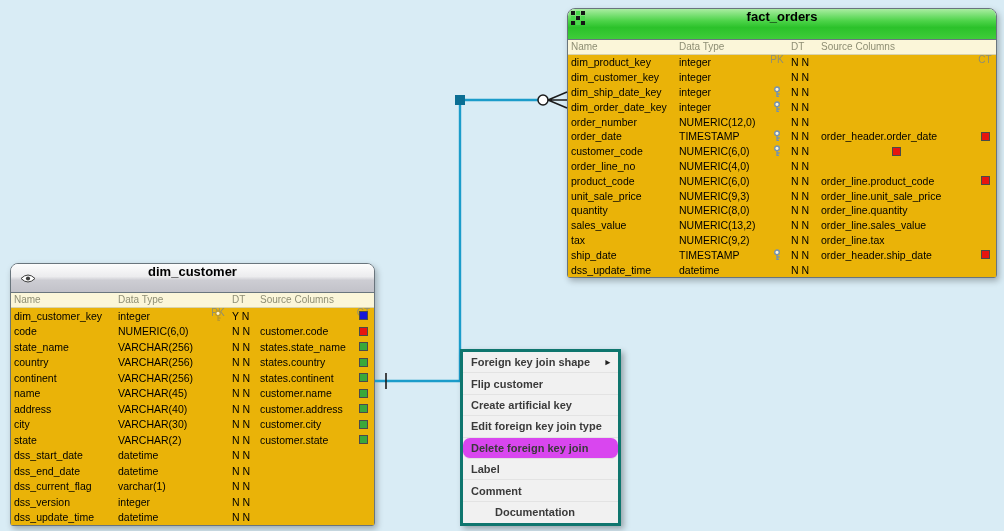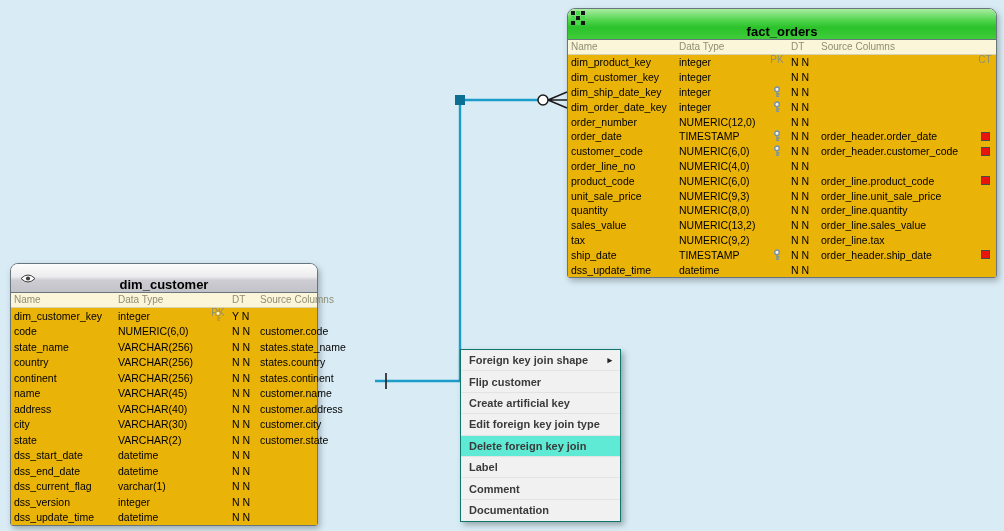--- a/index.html
+++ b/index.html
@@ -3,21 +3,21 @@
 <meta charset="utf-8">
 <style>
   *{margin:0;padding:0;box-sizing:border-box;}
   html,body{width:1004px;height:531px;}
   body{position:relative;font-family:"Liberation Sans",sans-serif;overflow:hidden;}
   .canvas{position:absolute;inset:0;}
 
   
   .dbtable{position:absolute;background:#fff;border:1px solid #69757d;
            border-radius:8px 8px 3px 3px;box-shadow:2px 3px 6px rgba(0,0,0,.28);}
-  .thead{display:flex;align-items:flex-end;justify-content:center;position:relative;
+  .thead{display:flex;align-items:flex-start;justify-content:center;position:relative;
          border-bottom:1px solid #69757d;border-radius:7px 7px 0 0;}
   .thead.green{height:31px;background:linear-gradient(180deg,#a9eda1 0%,#4cd348 40%,#2bc22a 62%,#3fcd3a 100%);}
   .thead.silver{height:29px;background:linear-gradient(180deg,#fdfdfd 0%,#ececee 45%,#cdcdd3 58%,#c2c2c9 100%);}
   .ttitle{font-size:13px;font-weight:bold;color:#000;}
   .corner-icon{position:absolute;left:3px;top:2px;line-height:0;}
   .eye-icon{position:absolute;left:9px;top:9px;line-height:0;}
 
   .colhead{height:15px;background:#fbf6d9;border-bottom:1px solid #d8d3ae;
            font-size:10px;color:#8e8e74;}
   .th{padding:1px 3px;white-space:nowrap;overflow:hidden;}
@@ -34,24 +34,24 @@
   [data-table="dim_customer"] .colhead,[data-table="dim_customer"] .trow{
       display:grid;grid-template-columns:104px 92px 22px 28px 96px 1fr;}
   [data-table="fact_orders"] .trow{height:14.8px;}
   [data-table="dim_customer"] .trow{height:15.5px;}
 
   
   svg.join{position:absolute;left:0;top:0;pointer-events:none;}
 
   
   .context-menu{position:absolute;left:460px;top:349px;width:161px;background:#f1f1f1;
-                border:1px solid #0f766e;box-shadow:3px 3px 6px rgba(0,0,0,.3);}
+                border:3px solid #0f766e;box-shadow:3px 3px 6px rgba(0,0,0,.3);}
   .menu-item{height:21.4px;display:flex;align-items:center;padding:0 8px;
              font-size:11px;font-weight:bold;color:#3a3a3a;border-bottom:1px solid #e3e3e3;}
-  .menu-item:last-child{border-bottom:none;}
+  .menu-item:last-child{border-bottom:none;margin-left:24px;}
   .menu-item .arrow{margin-left:auto;font-size:9px;color:#222;}
 </style>
 </head>
 <body style="background: rgb(217, 236, 245);">
 
 <div class="canvas">
 
   <div class="dbtable" data-table="fact_orders" style="left:567px;top:8px;width:430px;">
     <div class="thead green">
       <span class="corner-icon">
@@ -145,21 +145,20 @@
         <div class="trow">
           <div class="td col-name">customer_code</div>
           <div class="td col-type">NUMERIC(6,0)</div>
           <div class="td col-pk">
             <span class="key"><svg width="10" height="12" viewBox="0 0 10 12">
                 <circle cx="5" cy="3.3" r="2.3" fill="#fdf6d8" stroke="#7291b2" stroke-width="1.4"></circle>
                 <path d="M5 5.6 L5 11 M5 8 L7.6 8 M5 10.3 L7 10.3" stroke="#7291b2" stroke-width="1.3" fill="none"></path>
               </svg></span>
           </div>
           <div class="td col-flags">N N</div>
-          <div class="td col-source">order_header.customer_code</div>
           <div class="td col-ct">
             <span class="ct-sq" style="background: rgb(232, 21, 15);"></span>
           </div>
         </div>
         <div class="trow">
           <div class="td col-name">order_line_no</div>
           <div class="td col-type">NUMERIC(4,0)</div>
           <div class="td col-pk"></div>
           <div class="td col-flags">N N</div>
           <div class="td col-ct"></div>
@@ -225,21 +224,21 @@
           <div class="td col-name">dss_update_time</div>
           <div class="td col-type">datetime</div>
           <div class="td col-pk"></div>
           <div class="td col-flags">N N</div>
           <div class="td col-source"></div>
           <div class="td col-ct"></div>
         </div>
       </div>
   </div>
 
-  <div class="dbtable" data-table="dim_customer" style="left:10px;top:263px;width:308px;">
+  <div class="dbtable" data-table="dim_customer" style="left:10px;top:263px;width:365px;">
     <div class="thead silver">
       <span class="eye-icon">
         <svg width="16" height="11" viewBox="0 0 16 11">
           <path d="M1 5.5 Q8 -1.5 15 5.5 Q8 12.5 1 5.5 Z" fill="#fff" stroke="#3d3d3d" stroke-width="1"></path>
           <circle cx="8" cy="5.5" r="2.1" fill="#3d3d3d"></circle>
         </svg>
       </span>
       <span class="ttitle">dim_customer</span>
     </div>
     <div class="colhead">
@@ -404,21 +403,21 @@
       </div>
       <div class="menu-item">
         <span class="mlabel">Flip customer</span>
       </div>
       <div class="menu-item">
         <span class="mlabel">Create artificial key</span>
       </div>
       <div class="menu-item">
         <span class="mlabel">Edit foreign key join type</span>
       </div>
-      <div class="menu-item" style="background: #5eead4;">
+      <div class="menu-item" style="background: #d946ef; border-radius: 7px;">
         <span class="mlabel">Delete foreign key join</span>
       </div>
       <div class="menu-item">
         <span class="mlabel">Label</span>
       </div>
       <div class="menu-item">
         <span class="mlabel">Comment</span>
       </div>
       <div class="menu-item">
         <span class="mlabel">Documentation</span>

